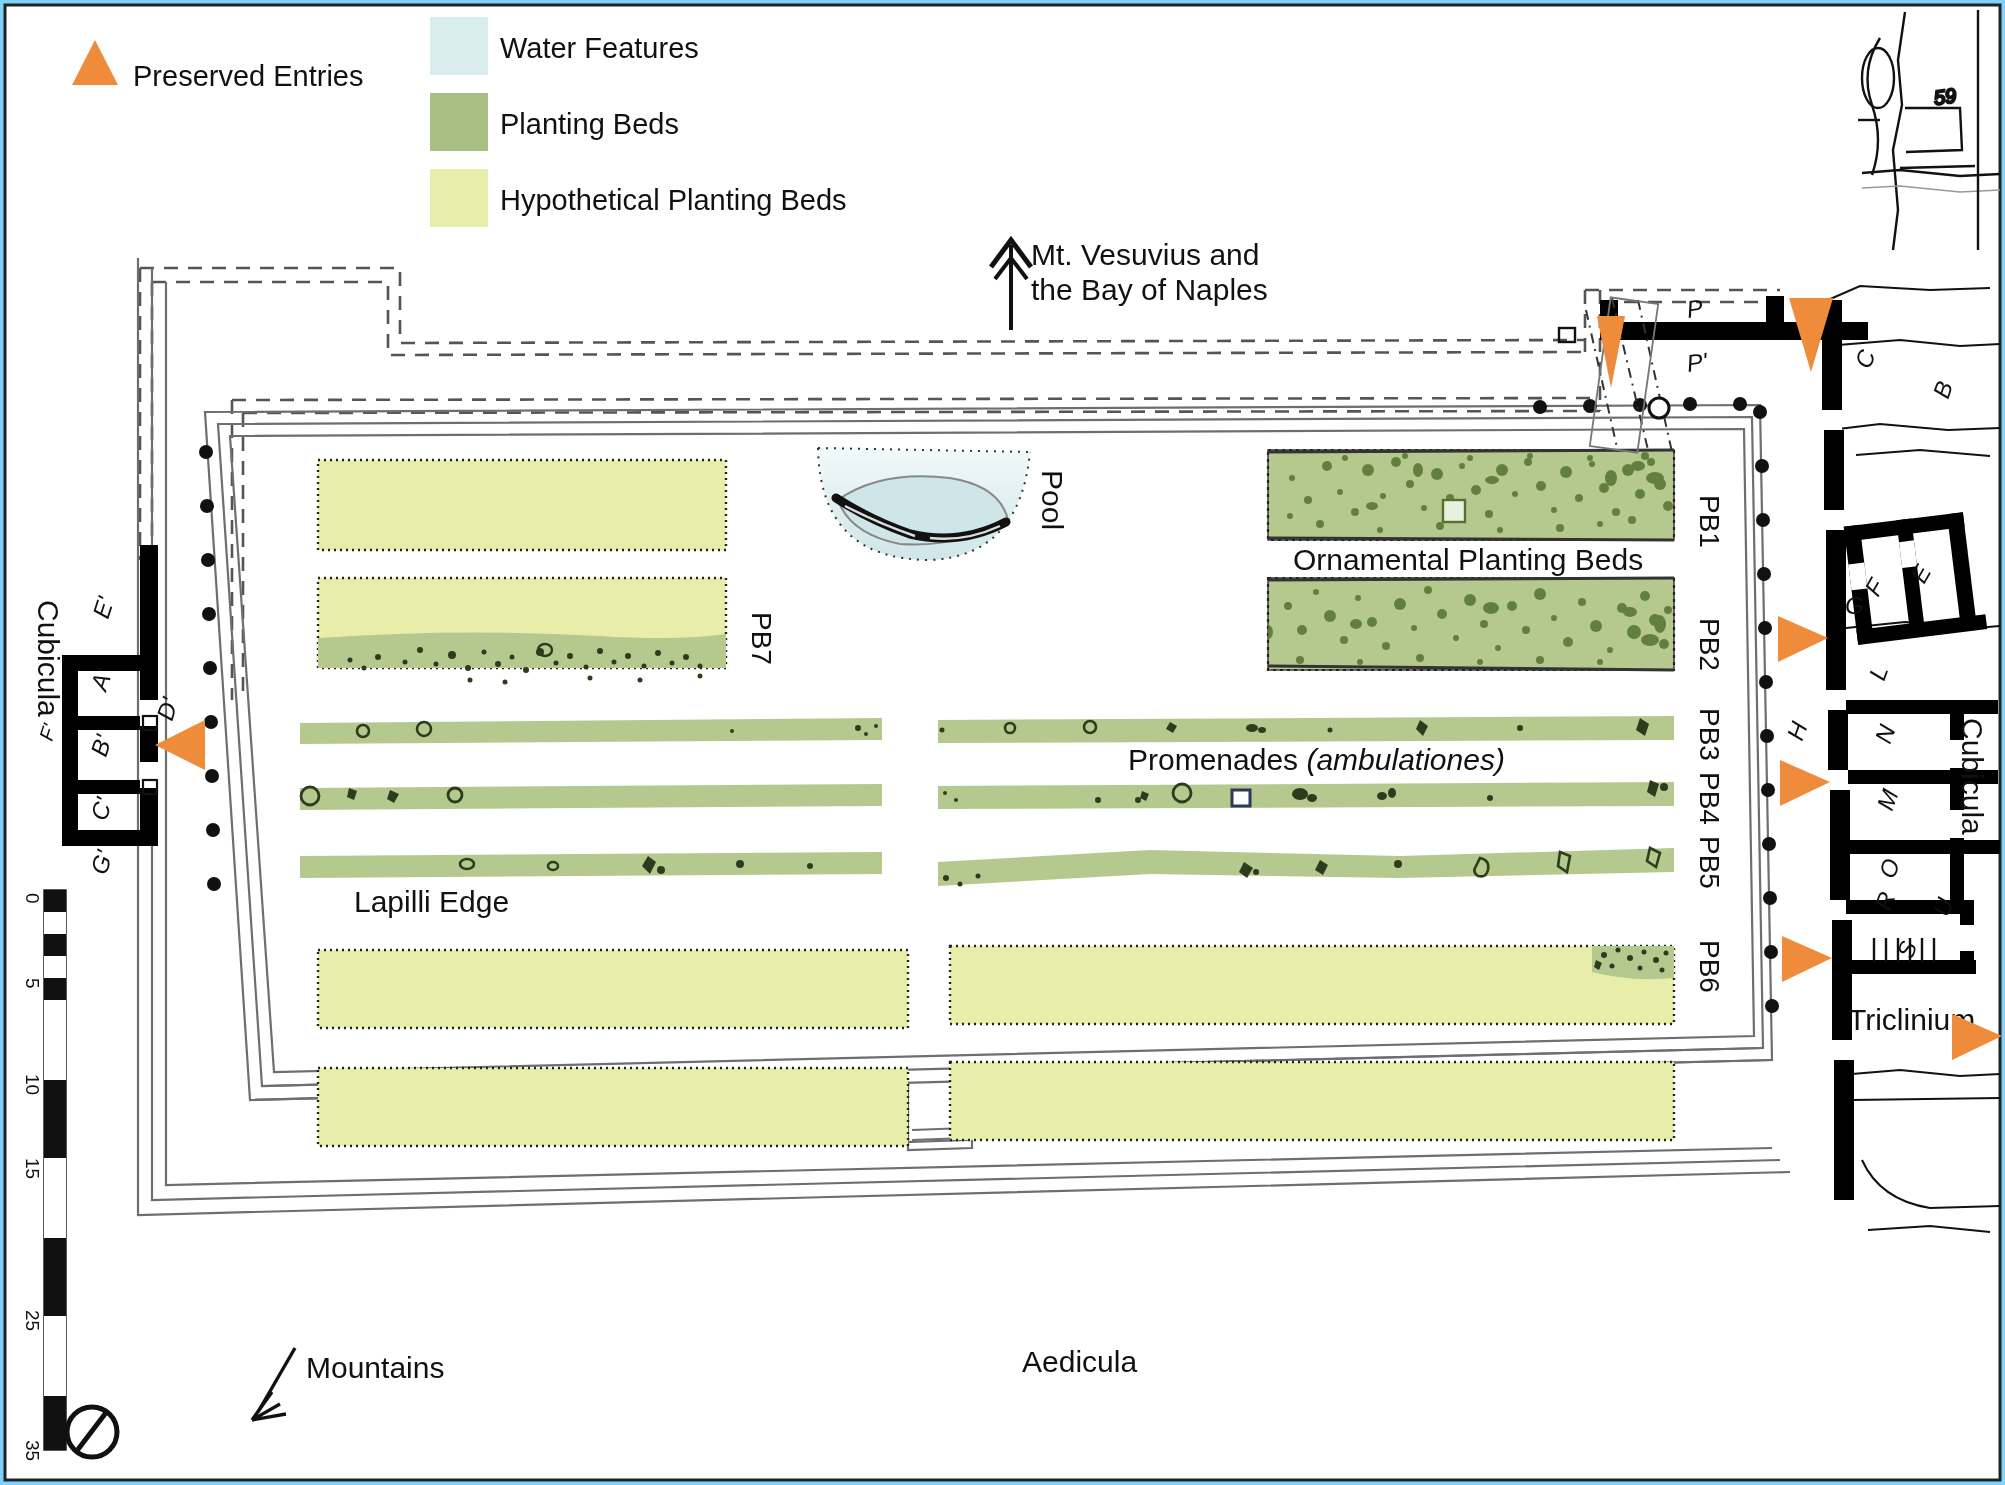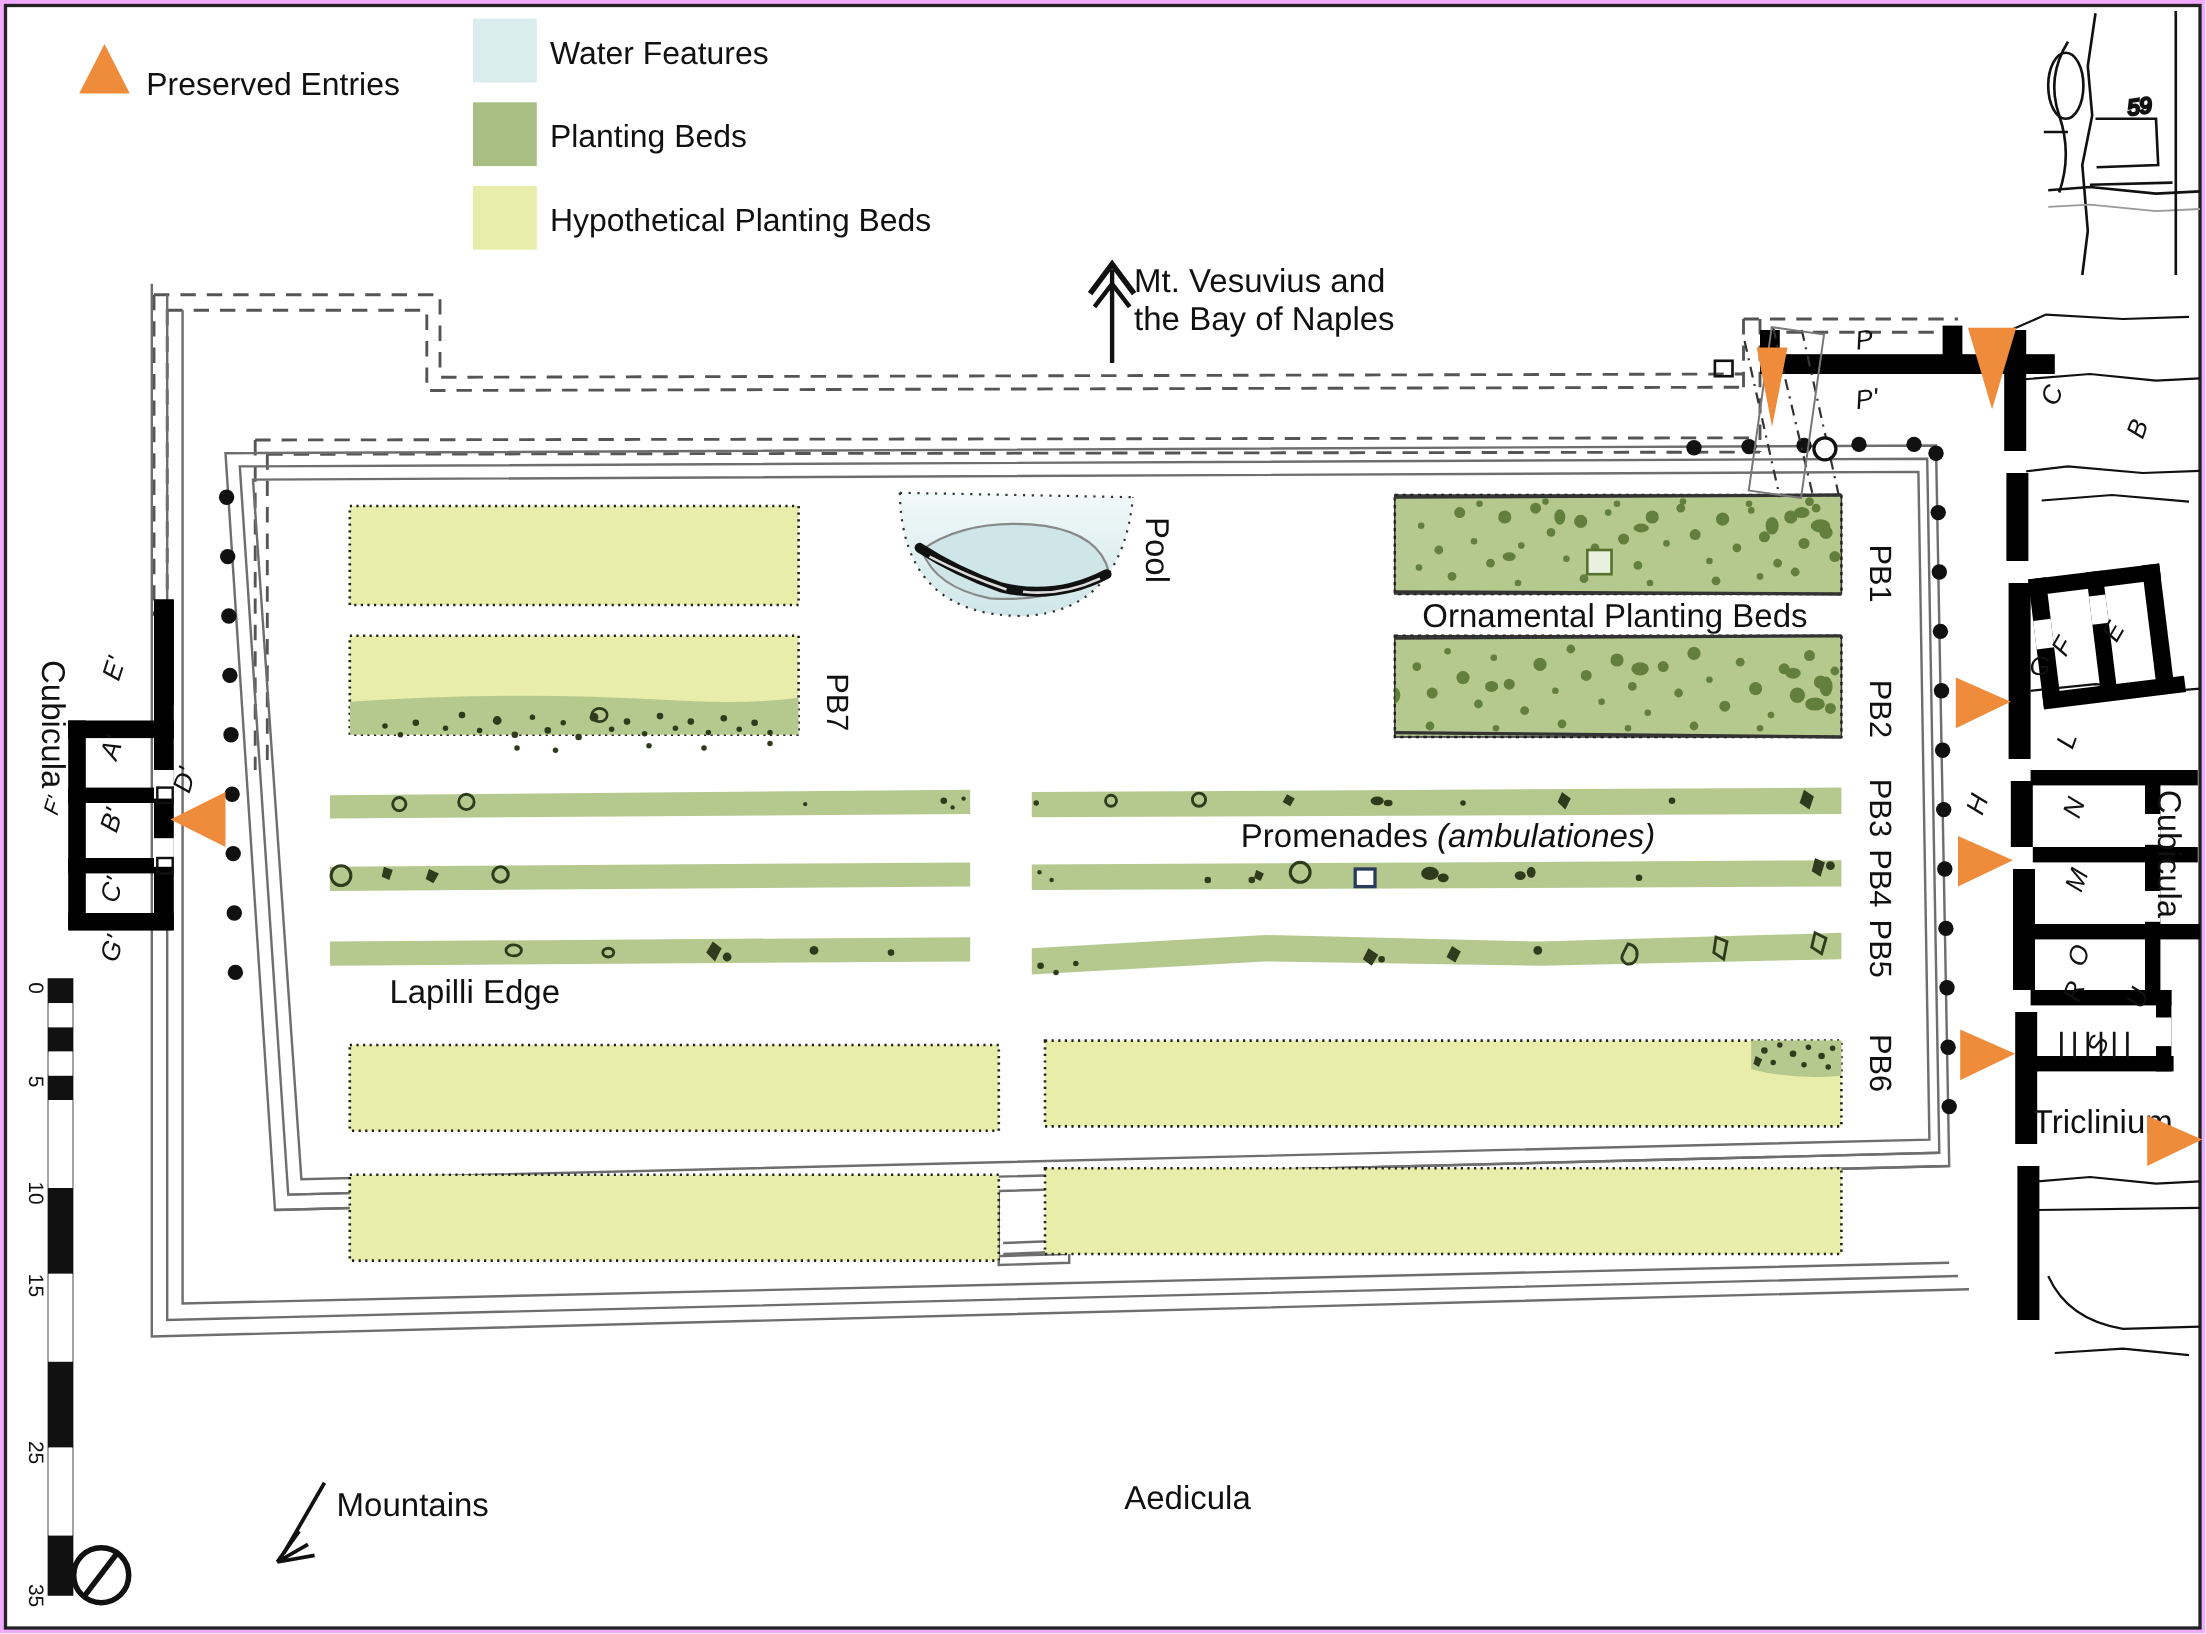--- a/index.html
+++ b/index.html
@@ -1,18 +1,18 @@
 <!DOCTYPE html>
 <html><head>
 <meta charset="utf-8">
 <title>Villa Garden Plan</title>
 <style>
   html,body{margin:0;padding:0;background:#ffffff;}
   body{font-family:"Liberation Sans",sans-serif;}
-  #page{position:relative;width:2005px;height:1485px;background:#f0abfc;overflow:hidden;}
+  #page{position:relative;width:2005px;height:1485px;background:#7dd3fc;overflow:hidden;}
   #plan{position:absolute;inset:0;width:2005px;height:1485px;}
   text{font-family:"Liberation Sans",sans-serif;fill:#111;}
   .lgt{font-size:29px;}
   .annbig{font-size:30px;}
   .pbl{font-size:28px;}
   .rm{font-size:24px;font-style:italic;}
   .rmsm{font-size:20px;font-style:italic;}
   .scale-num{font-size:19px;}
   .ital{font-style:italic;}
 </style>

